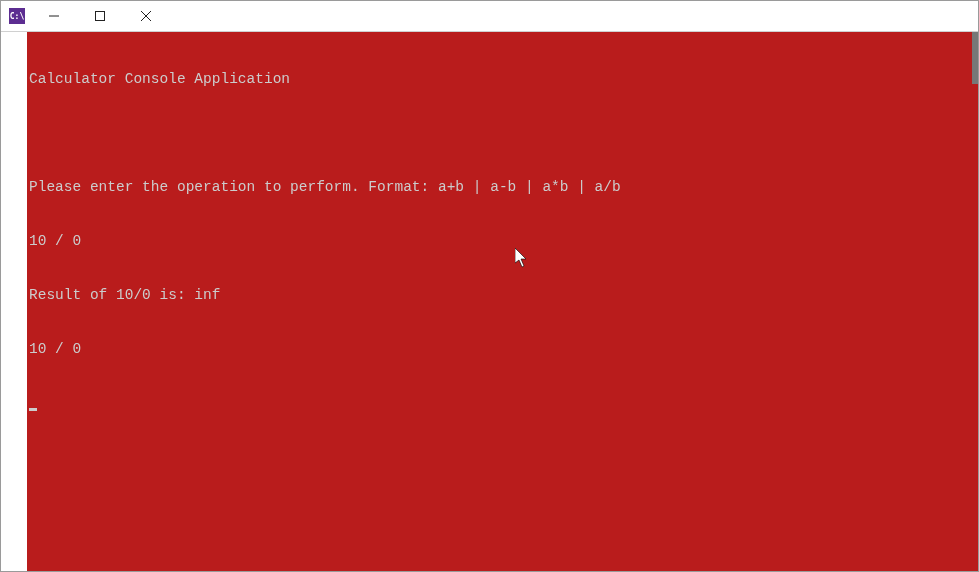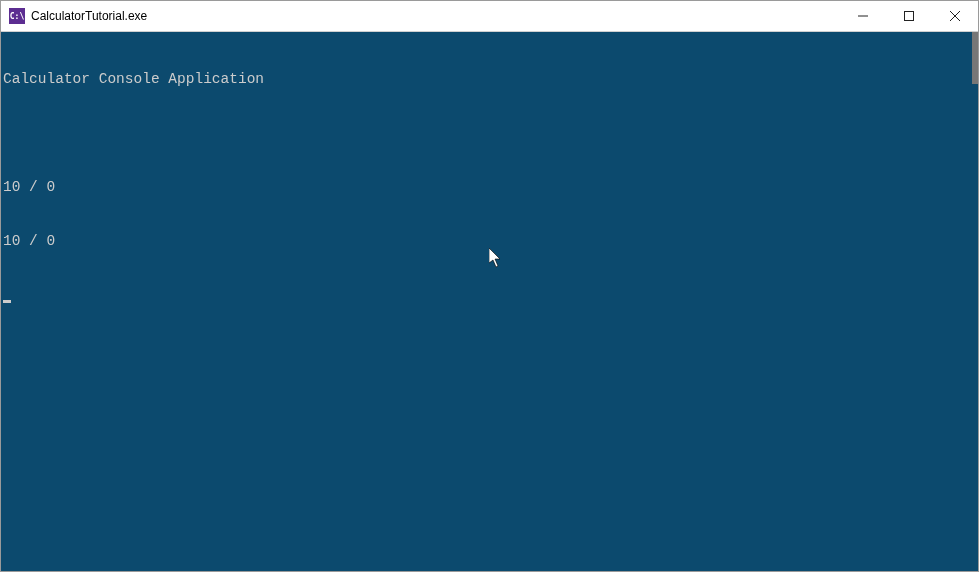--- a/index.html
+++ b/index.html
@@ -63,29 +63,30 @@
     }
     .tb-btn svg {
       width: 10px;
       height: 10px;
       stroke: #222;
       stroke-width: 1;
       fill: none;
     }
     .console {
       flex: 1;
-      background: #0c4a6e;
+      background: #b91c1c;
       color: #cccccc;
       font-family: Consolas, "Courier New", monospace;
       font-size: 14.5px;
       line-height: 18px;
       padding: 2px 2px;
       white-space: pre;
       position: relative;
       overflow: hidden;
+      margin-left: 26px;
     }
     .console-line {
       min-height: 18px;
     }
     .cursor {
       display: inline-block;
       width: 8px;
       height: 3px;
       background: #cccccc;
       vertical-align: bottom;
@@ -114,21 +115,20 @@
     }
   </style>
 </head>
 <body>
 
 <div class="window">
   <div class="titlebar">
     <div class="titlebar-icon">
       <span>C:\</span>
     </div>
-    <div class="titlebar-title">CalculatorTutorial.exe</div>
     <div class="titlebar-controls">
       <div class="tb-btn">
         <svg viewBox="0 0 10 10">
             <line x1="0" y1="5" x2="10" y2="5"></line>
           </svg>
       </div>
       <div class="tb-btn">
         <svg viewBox="0 0 10 10">
             <rect x="0.5" y="0.5" width="9" height="9"></rect>
           </svg>
@@ -137,21 +137,23 @@
         <svg viewBox="0 0 10 10">
             <line x1="0" y1="0" x2="10" y2="10"></line>
             <line x1="10" y1="0" x2="0" y2="10"></line>
           </svg>
       </div>
     </div>
   </div>
   <div class="console">
     <div class="console-line">Calculator Console Application</div>
     <div class="console-line"></div>
+    <div class="console-line">Please enter the operation to perform. Format: a+b | a-b | a*b | a/b</div>
     <div class="console-line">10 / 0</div>
+    <div class="console-line">Result of 10/0 is: inf</div>
     <div class="console-line">10 / 0</div>
     <div class="console-line"><span class="cursor"></span></div>
     <div class="scrollbar"></div>
     <div class="mouse-cursor">
       <svg viewBox="0 0 14 20">
           <path d="M0 0 L0 15 L4 12 L7 19 L9 18 L6 11 L11 11 Z" fill="#ffffff" stroke="#000" stroke-width="0.6"></path>
         </svg>
     </div>
   </div>
 </div>

